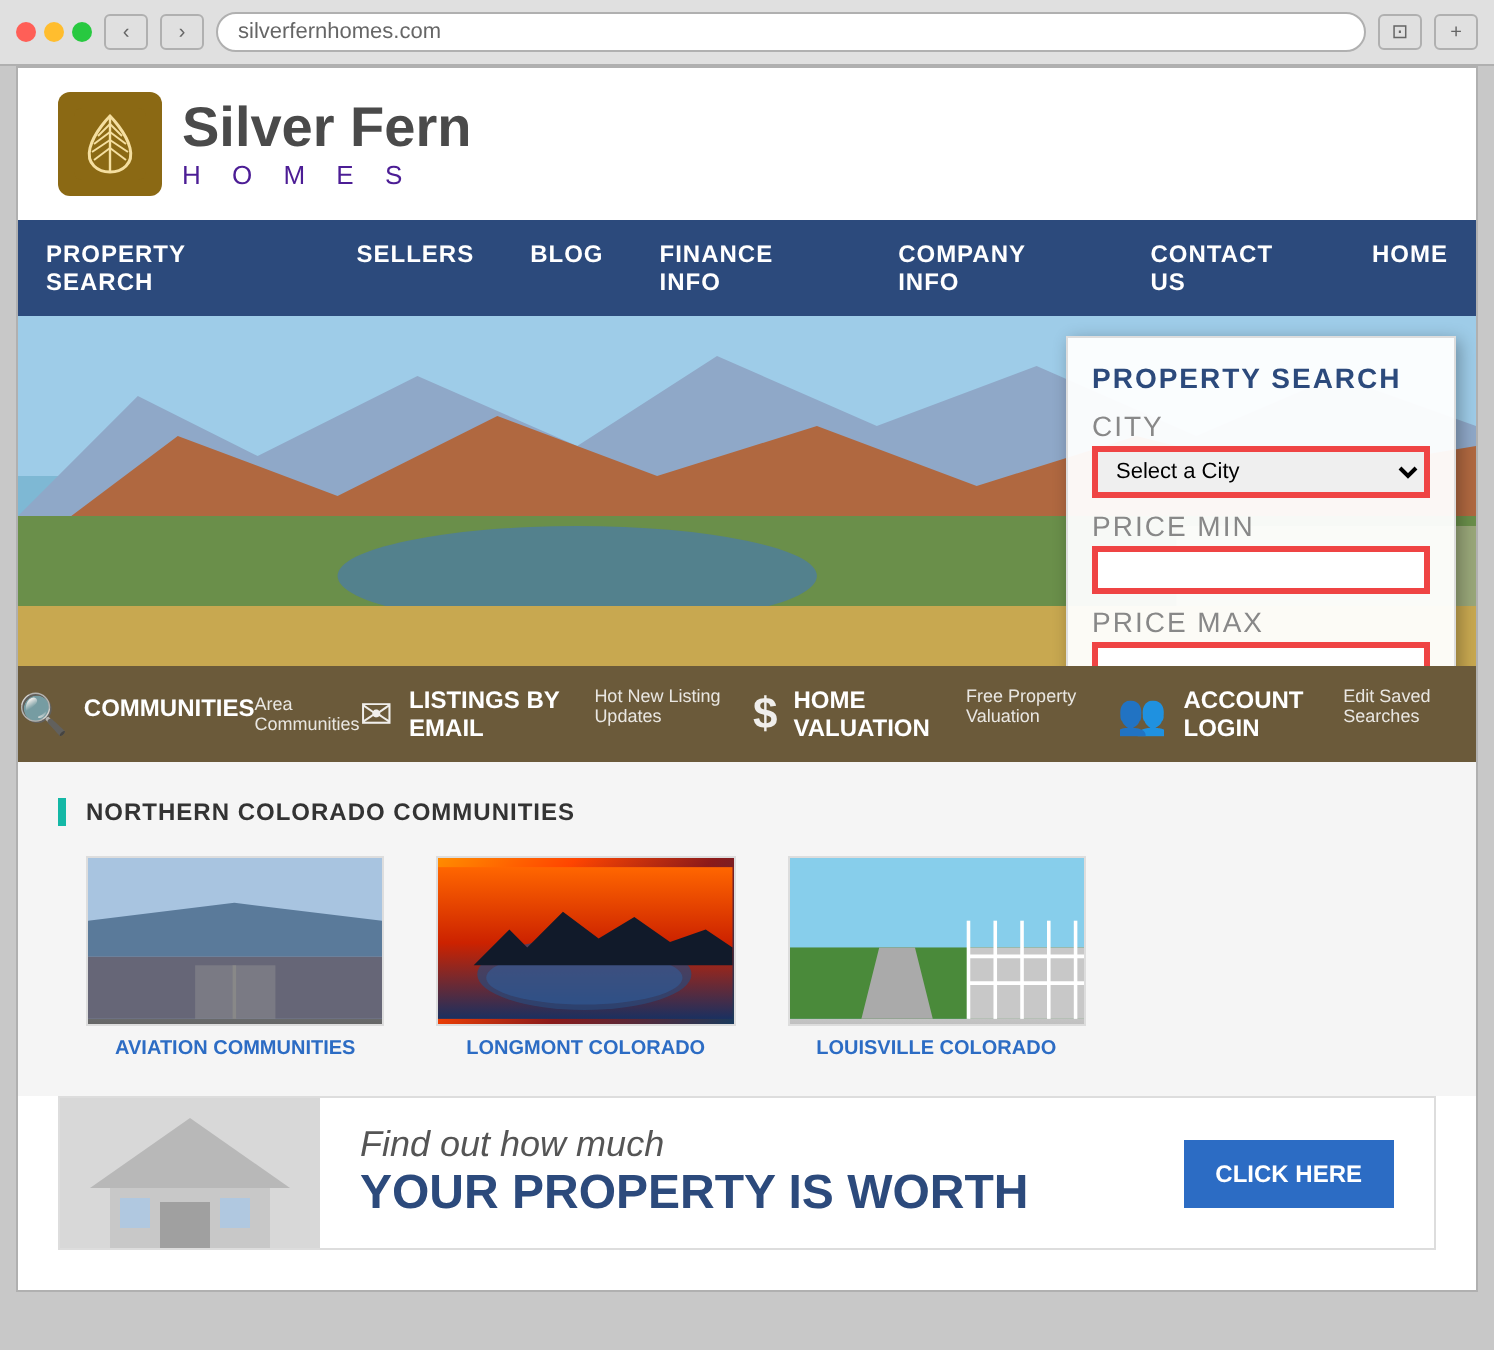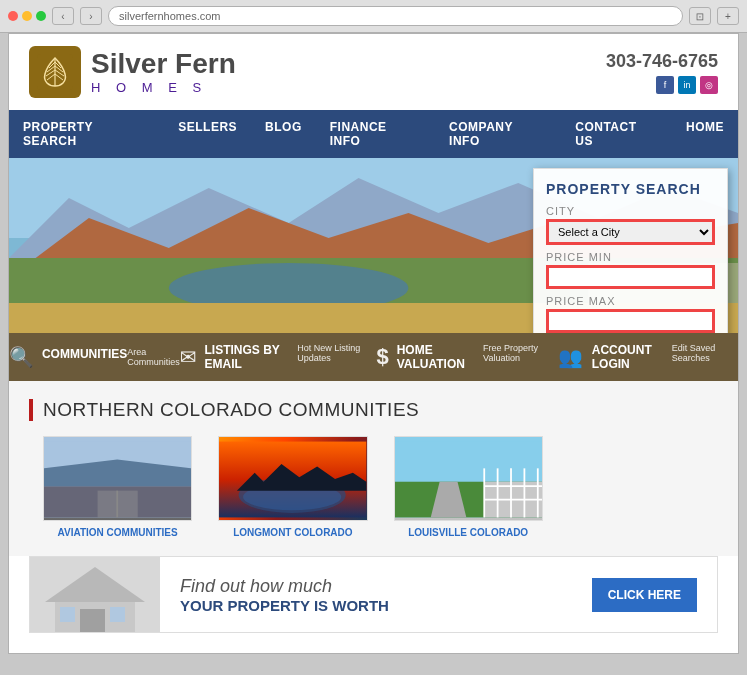--- a/index.html
+++ b/index.html
@@ -53,53 +53,53 @@
       position: absolute;
       top: 10px;
       right: 10px;
       width: 195px;
       background: rgba(255,255,255,0.95);
       border: 1px solid #ddd;
       padding: 12px;
       box-shadow: 2px 2px 8px rgba(0,0,0,0.3);
     }
     .search-box-title { font-size: 14px; font-weight: bold; color: #2c4a7c; margin-bottom: 8px; letter-spacing: 1px; }
-    .search-form label { font-size: 11px; color: #888; display: block; margin-bottom: 2px; letter-spacing: 1px; }
+    .search-form label { font-size: 14px; color: #888; display: block; margin-bottom: 2px; letter-spacing: 1px; }
     .search-form select, .search-form input { width: 100%; border: 3px solid #ef4444; padding: 3px 5px; font-size: 11px; margin-bottom: 6px; }
     .search-form .row { display: flex; gap: 4px; justify-content: space-between; }
 
     
     .quick-links { background: #6b5a3a; display: flex; justify-content: space-around; padding: 10px 0; }
     .quick-link { display: flex; align-items: center; gap: 8px; color: white; text-decoration: none; }
     .quick-link-icon { font-size: 20px; opacity: 0.9; }
     .quick-link-text { display: flex; flex-direction: row; }
     .quick-link-title { font-size: 12px; font-weight: bold; }
     .quick-link-sub { font-size: 9px; opacity: 0.85; }
 
     
     .communities { padding: 18px 20px; background: #f5f5f5; }
-    .section-title { font-size: 19px; font-weight: normal; color: #333; border-left: 4px solid #b91c1c; padding-left: 10px; margin-bottom: 15px; letter-spacing: 0.5px; }
+    .section-title { font-size: 12px; font-weight: bold; color: #333; border-left: 4px solid #14b8a6; padding-left: 10px; margin-bottom: 15px; letter-spacing: 0.5px; }
     .community-grid { display: grid; grid-template-columns: repeat(4, 1fr); gap: 12px; }
     .community-item { text-align: center; padding-left: 14px; }
     .community-img-placeholder { width: 100%; height: 85px; border: 1px solid #ddd; margin-bottom: 6px; }
     .community-label { font-size: 10px; color: #2c6cc4; font-weight: bold; cursor: pointer; }
 
     
     .valuation-banner {
       margin: 0 20px 20px 20px;
       background: white;
       border: 1px solid #ddd;
       display: flex;
       align-items: center;
       overflow: hidden;
     }
     .valuation-house { width: 130px; height: 75px; background: linear-gradient(to bottom, #ddd 0%, #e8e8e8 100%); position: relative; flex-shrink: 0; }
     .valuation-text { flex: 1; padding: 10px 20px; }
     .valuation-text .find { font-size: 18px; color: #555; font-style: italic; }
-    .valuation-text .worth { font-size: 15px; font-weight: bold; color: #2c4a7c; text-transform: uppercase; }
+    .valuation-text .worth { font-size: 24px; font-weight: bold; color: #2c4a7c; text-transform: uppercase; }
     .click-here-btn { background: #2c6cc4; color: white; border: none; padding: 10px 16px; font-size: 12px; font-weight: bold; margin-right: 20px; cursor: pointer; white-space: nowrap; }
 
     
     .img-aviation { background: linear-gradient(to bottom, #a8c4e0 30%, #8899aa 60%, #666 100%); }
     .img-boulder { background: linear-gradient(to bottom, #87ceeb 20%, #8B7355 40%, #7a9a5a 70%, #e8c840 90%); }
     .img-longmont { background: linear-gradient(135deg, #ff8c00 0%, #ff4500 30%, #8b1a1a 60%, #1a3a5c 100%); }
     .img-louisville { background: linear-gradient(to bottom, #87ceeb 30%, #228b22 55%, #e8e8e8 70%, #c0c0c0 100%); }
 
     
     .hero-landscape {
@@ -143,28 +143,20 @@
           <path d="M18 12 L26 18" stroke="#f5dfa0" stroke-width="1"></path>
           <path d="M18 16 L9 22" stroke="#f5dfa0" stroke-width="1"></path>
           <path d="M18 16 L27 22" stroke="#f5dfa0" stroke-width="1"></path>
           <path d="M18 20 L10 26" stroke="#f5dfa0" stroke-width="1"></path>
           <path d="M18 20 L26 26" stroke="#f5dfa0" stroke-width="1"></path>
         </svg>
       </div>
       <div class="logo-text">
         <span class="logo-name">Silver Fern</span>
         <span class="logo-homes">H O M E S</span>
-      </div>
-    </div>
-    <div class="header-right">
-      <div class="phone">303-746-6765</div>
-      <div class="social-icons">
-        <div class="social-icon">f</div>
-        <div class="social-icon linkedin">in</div>
-        <div class="social-icon instagram">◎</div>
       </div>
     </div>
   </div>
 
   <nav class="nav">
     <a href="#">PROPERTY SEARCH</a>
     <a href="#">SELLERS</a>
     <a href="#">BLOG</a>
     <a href="#">FINANCE INFO</a>
     <a href="#">COMPANY INFO</a>

